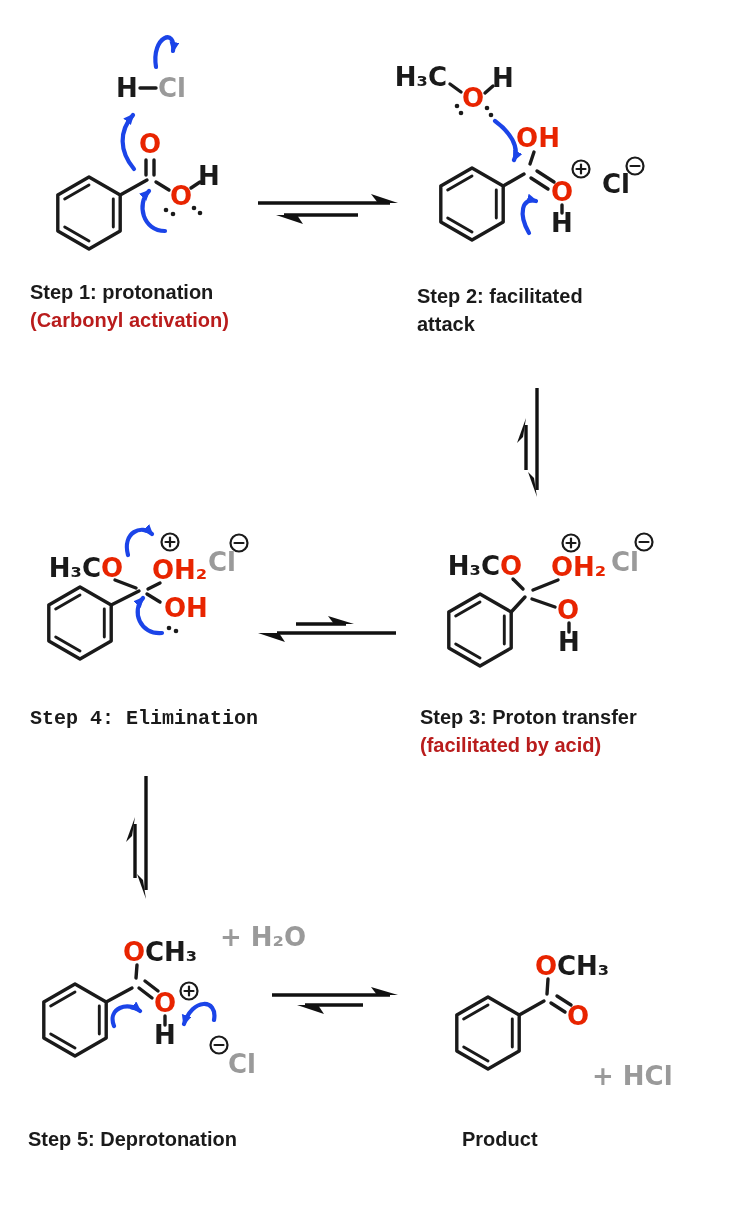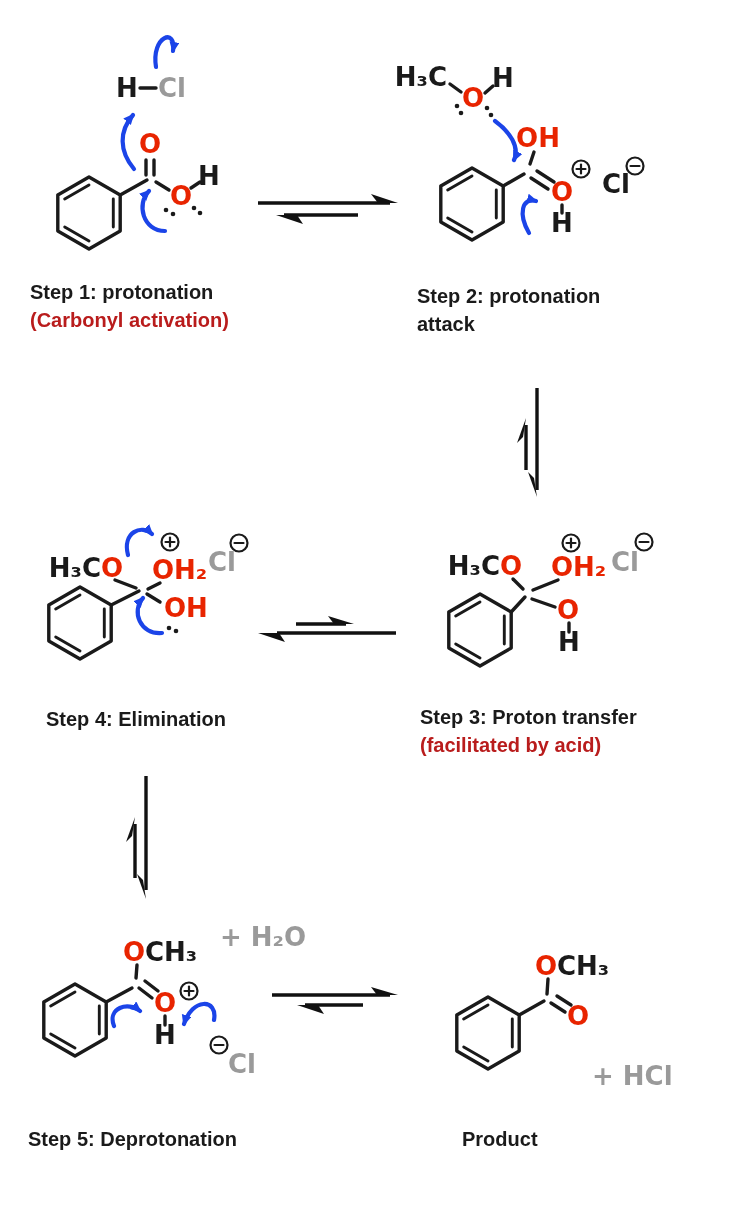--- a/index.html
+++ b/index.html
@@ -235,28 +235,28 @@
     <text class="atom red" text-anchor="middle" x="578" y="1025">O</text>
     <text class="atom gray" text-anchor="start" x="592" y="1085">+ HCl</text>
   </g>
 </svg>
 
 <div class="steplabel" style="left:30px;top:278px;">
   <span>Step 1: protonation</span>
   <span class="l2red">(Carbonyl activation)</span>
 </div>
 <div class="steplabel" style="left:417px;top:282px;">
-  <span>Step 2: protonation</span>
+  <span>Step 2: facilitated</span>
   <span>attack</span>
 </div>
 <div class="steplabel" style="left:420px;top:703px;">
   <span>Step 3: Proton transfer</span>
   <span class="l2red">(facilitated by acid)</span>
 </div>
-<div class="steplabel" style="left:46px;top:705px;">
+<div class="steplabel" style="left:30px;top:705px;font-family:Liberation Mono, monospace;">
   <span>Step 4: Elimination</span>
 </div>
 <div class="steplabel" style="left:28px;top:1125px;">
   <span>Step 5: Deprotonation</span>
 </div>
 <div class="steplabel" style="left:462px;top:1125px;">
   <span>Product</span>
 </div>
 
 </div>

